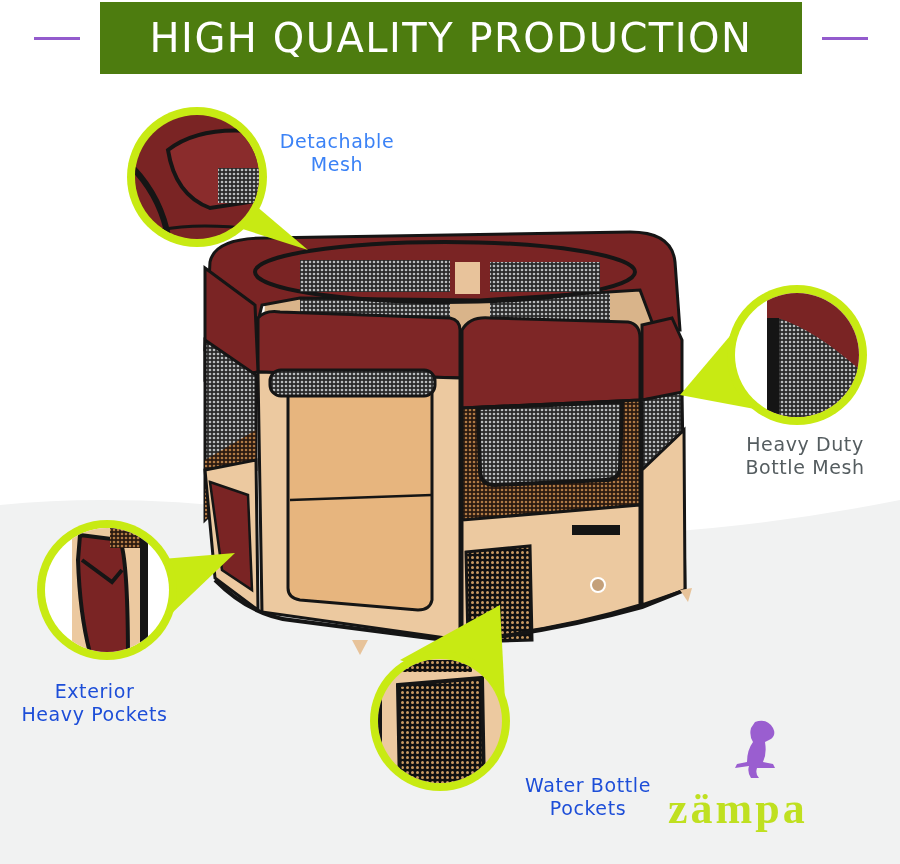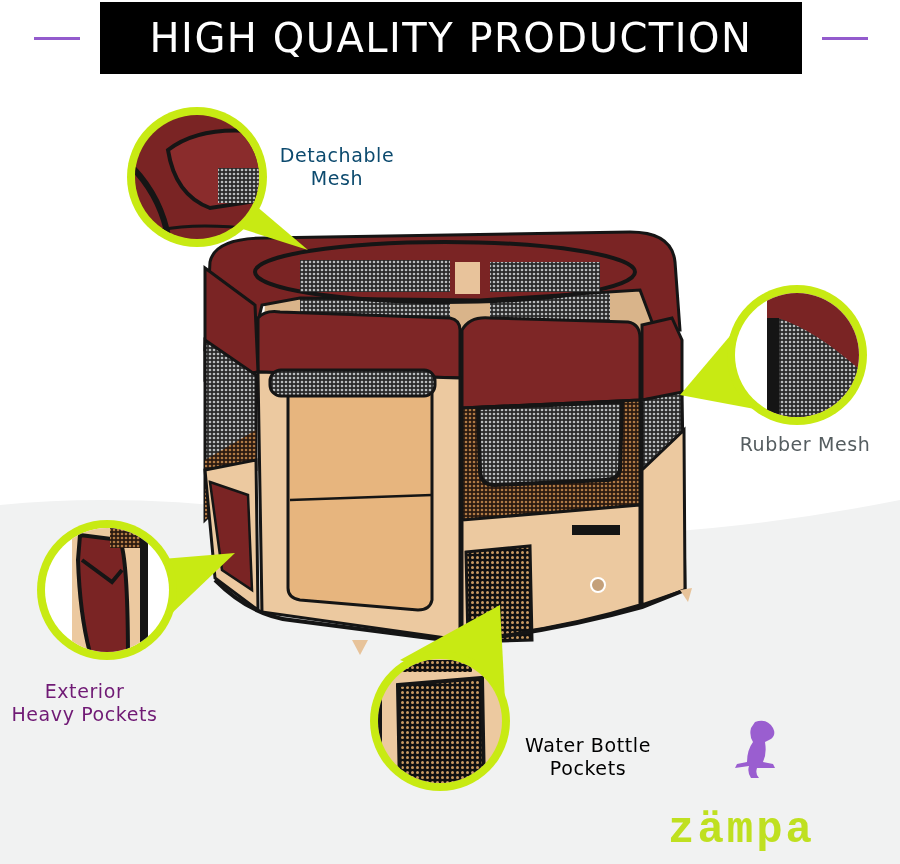--- a/index.html
+++ b/index.html
@@ -22,34 +22,34 @@
     .title-dash.right { left: 822px; }
     .art { position: absolute; left: 0; top: 0; width: 900px; height: 864px; z-index: 2; }
     .label {
       position: absolute; z-index: 6; text-align: center;
       font-size: 19px; line-height: 23px; letter-spacing: 0.6px;
       font-family: "DejaVu Sans", sans-serif;
     }
     .label span { display: block; }
     .brand {
       position: absolute; left: 668px; top: 783px; z-index: 6;
-      font-family: Liberation Mono, monospace; font-weight: bold;
-      font-size: 44px; letter-spacing: 3px; margin-top: 22px;
+      font-family: Liberation Serif, serif; font-weight: bold;
+      font-size: 44px; letter-spacing: 3px;
     }
     .brand-dog { position: absolute; left: 733px; top: 720px; z-index: 6; }
   </style>
 </head>
 <body>
 
 <svg class="bg-curve" viewBox="0 0 900 864">
   <path d="M0,505 Q150,490 330,520 Q600,560 900,500 L900,864 L0,864 Z" fill="#f1f2f2"></path>
 </svg>
 
 <div class="title-dash left" style="background:#935bcd"></div>
-<div class="title-bar" style="background:#000000">
+<div class="title-bar" style="background:#4d7c0f">
   <span class="title-text">HIGH QUALITY PRODUCTION</span>
 </div>
 <div class="title-dash right" style="background:#935bcd"></div>
 
 <svg class="art" viewBox="0 0 900 864">
   <defs>
     <pattern id="meshGrey" width="4" height="4" patternUnits="userSpaceOnUse">
       <rect width="4" height="4" fill="#2a2a2a"></rect>
       <circle cx="2" cy="2" r="1.3" fill="#b9bcbd"></circle>
     </pattern>
@@ -174,32 +174,33 @@
     <circle cx="440" cy="721" r="70" fill="#c8ea13"></circle>
     <g clip-path="url(#clipBottle)">
       <rect x="370" y="650" width="140" height="140" fill="#ecc9a0"></rect>
       <rect x="372" y="660" width="100" height="12" fill="url(#meshBlack)"></rect>
       <path d="M398,685 L482,678 L484,790 L400,790 Z" fill="url(#meshBlack)" stroke="#151515" stroke-width="4"></path>
       <rect x="372" y="690" width="10" height="90" fill="#151515"></rect>
     </g>
   </g>
 </svg>
 
-<div class="label" style="left:262px; top:144px; width:150px; color:#0c4a6e;">
+<div class="label" style="left:262px; top:130px; width:150px; color:#3b82f6;">
   <span>Detachable</span>
   <span>Mesh</span>
 </div>
 <div class="label" style="left:720px; top:433px; width:170px; color:#555d60;">
-  <span>Rubber Mesh</span>
-</div>
-<div class="label" style="left:2px; top:680px; width:165px; color:#701a75;">
+  <span>Heavy Duty</span>
+  <span>Bottle Mesh</span>
+</div>
+<div class="label" style="left:12px; top:680px; width:165px; color:#1d4ed8;">
   <span>Exterior</span>
   <span>Heavy Pockets</span>
 </div>
-<div class="label" style="left:508px; top:734px; width:160px; color:#000000;">
+<div class="label" style="left:508px; top:774px; width:160px; color:#1d4ed8;">
   <span>Water Bottle</span>
   <span>Pockets</span>
 </div>
 
 <svg class="brand-dog" width="50" height="62" viewBox="0 0 50 62">
   <path d="M22,2 Q34,-2 40,8 Q44,16 36,20 L32,22 Q34,34 30,42 L40,44 L42,48 L24,48 Q22,54 26,58 L18,58 Q14,52 16,46 L2,48 L4,44 L14,42 Q14,30 20,22 Q16,16 18,8 Z" fill="#9a5ed0"></path>
 </svg>
 <div class="brand" style="color:#bfe020;">zämpa</div>
 
 </body></html>

